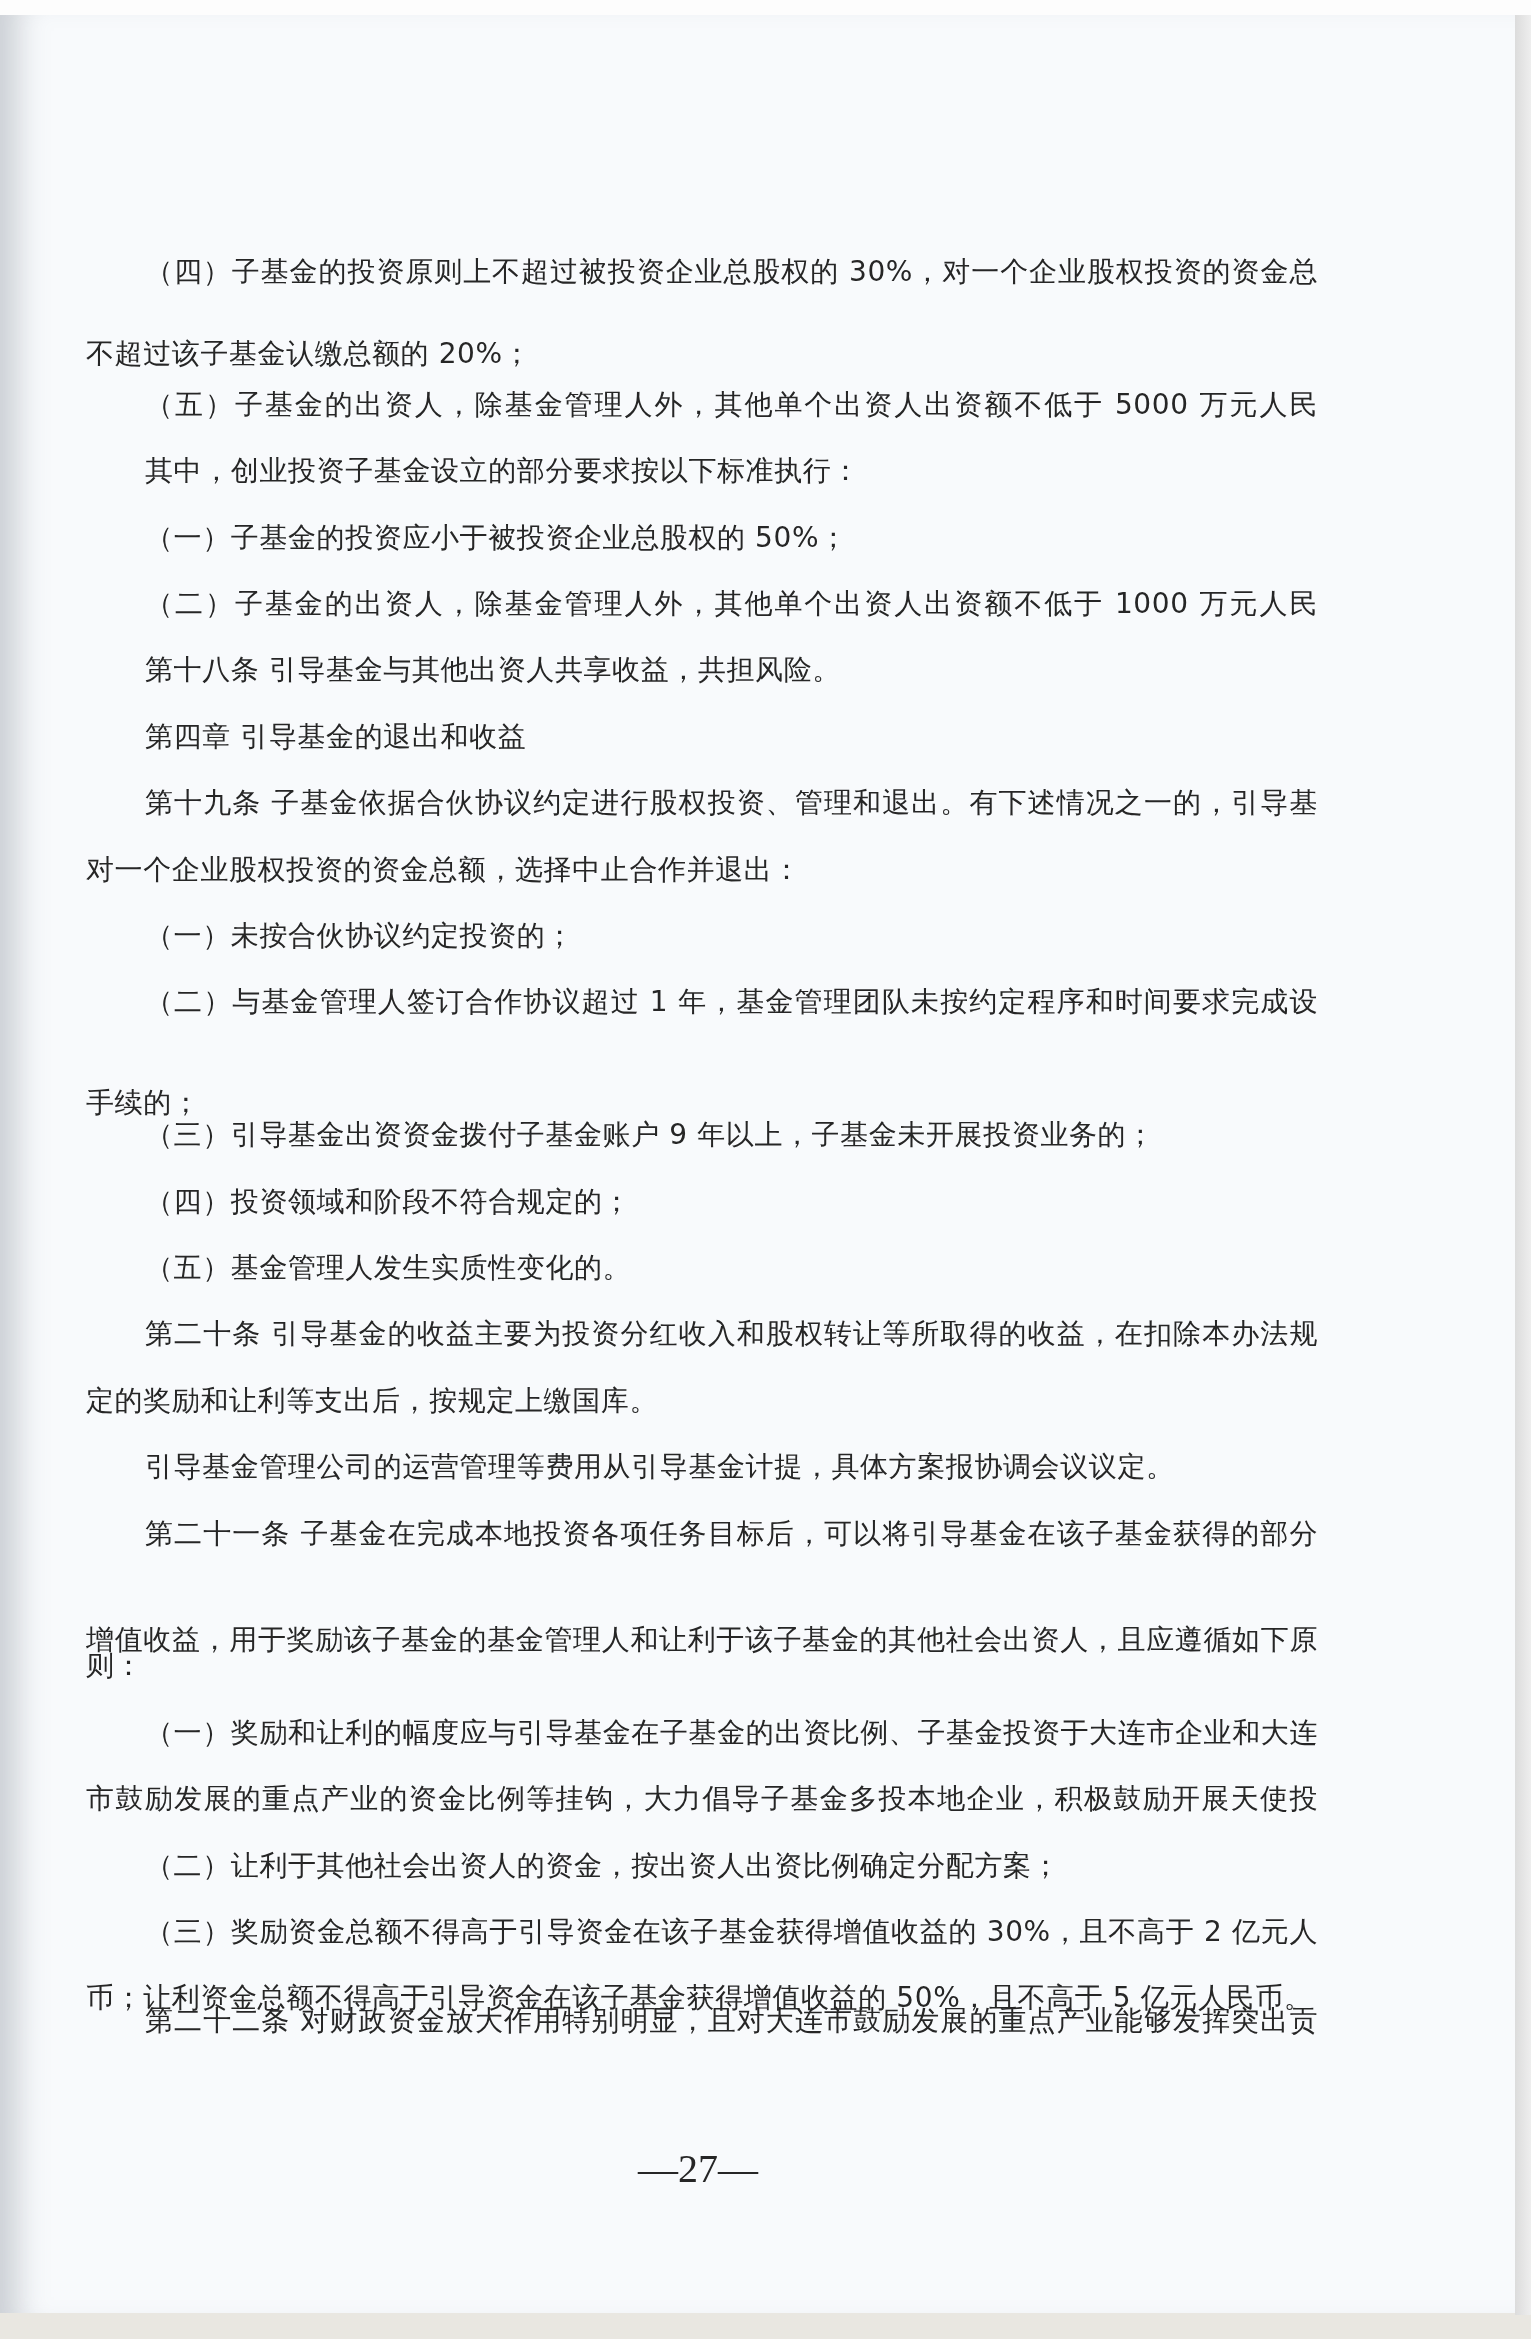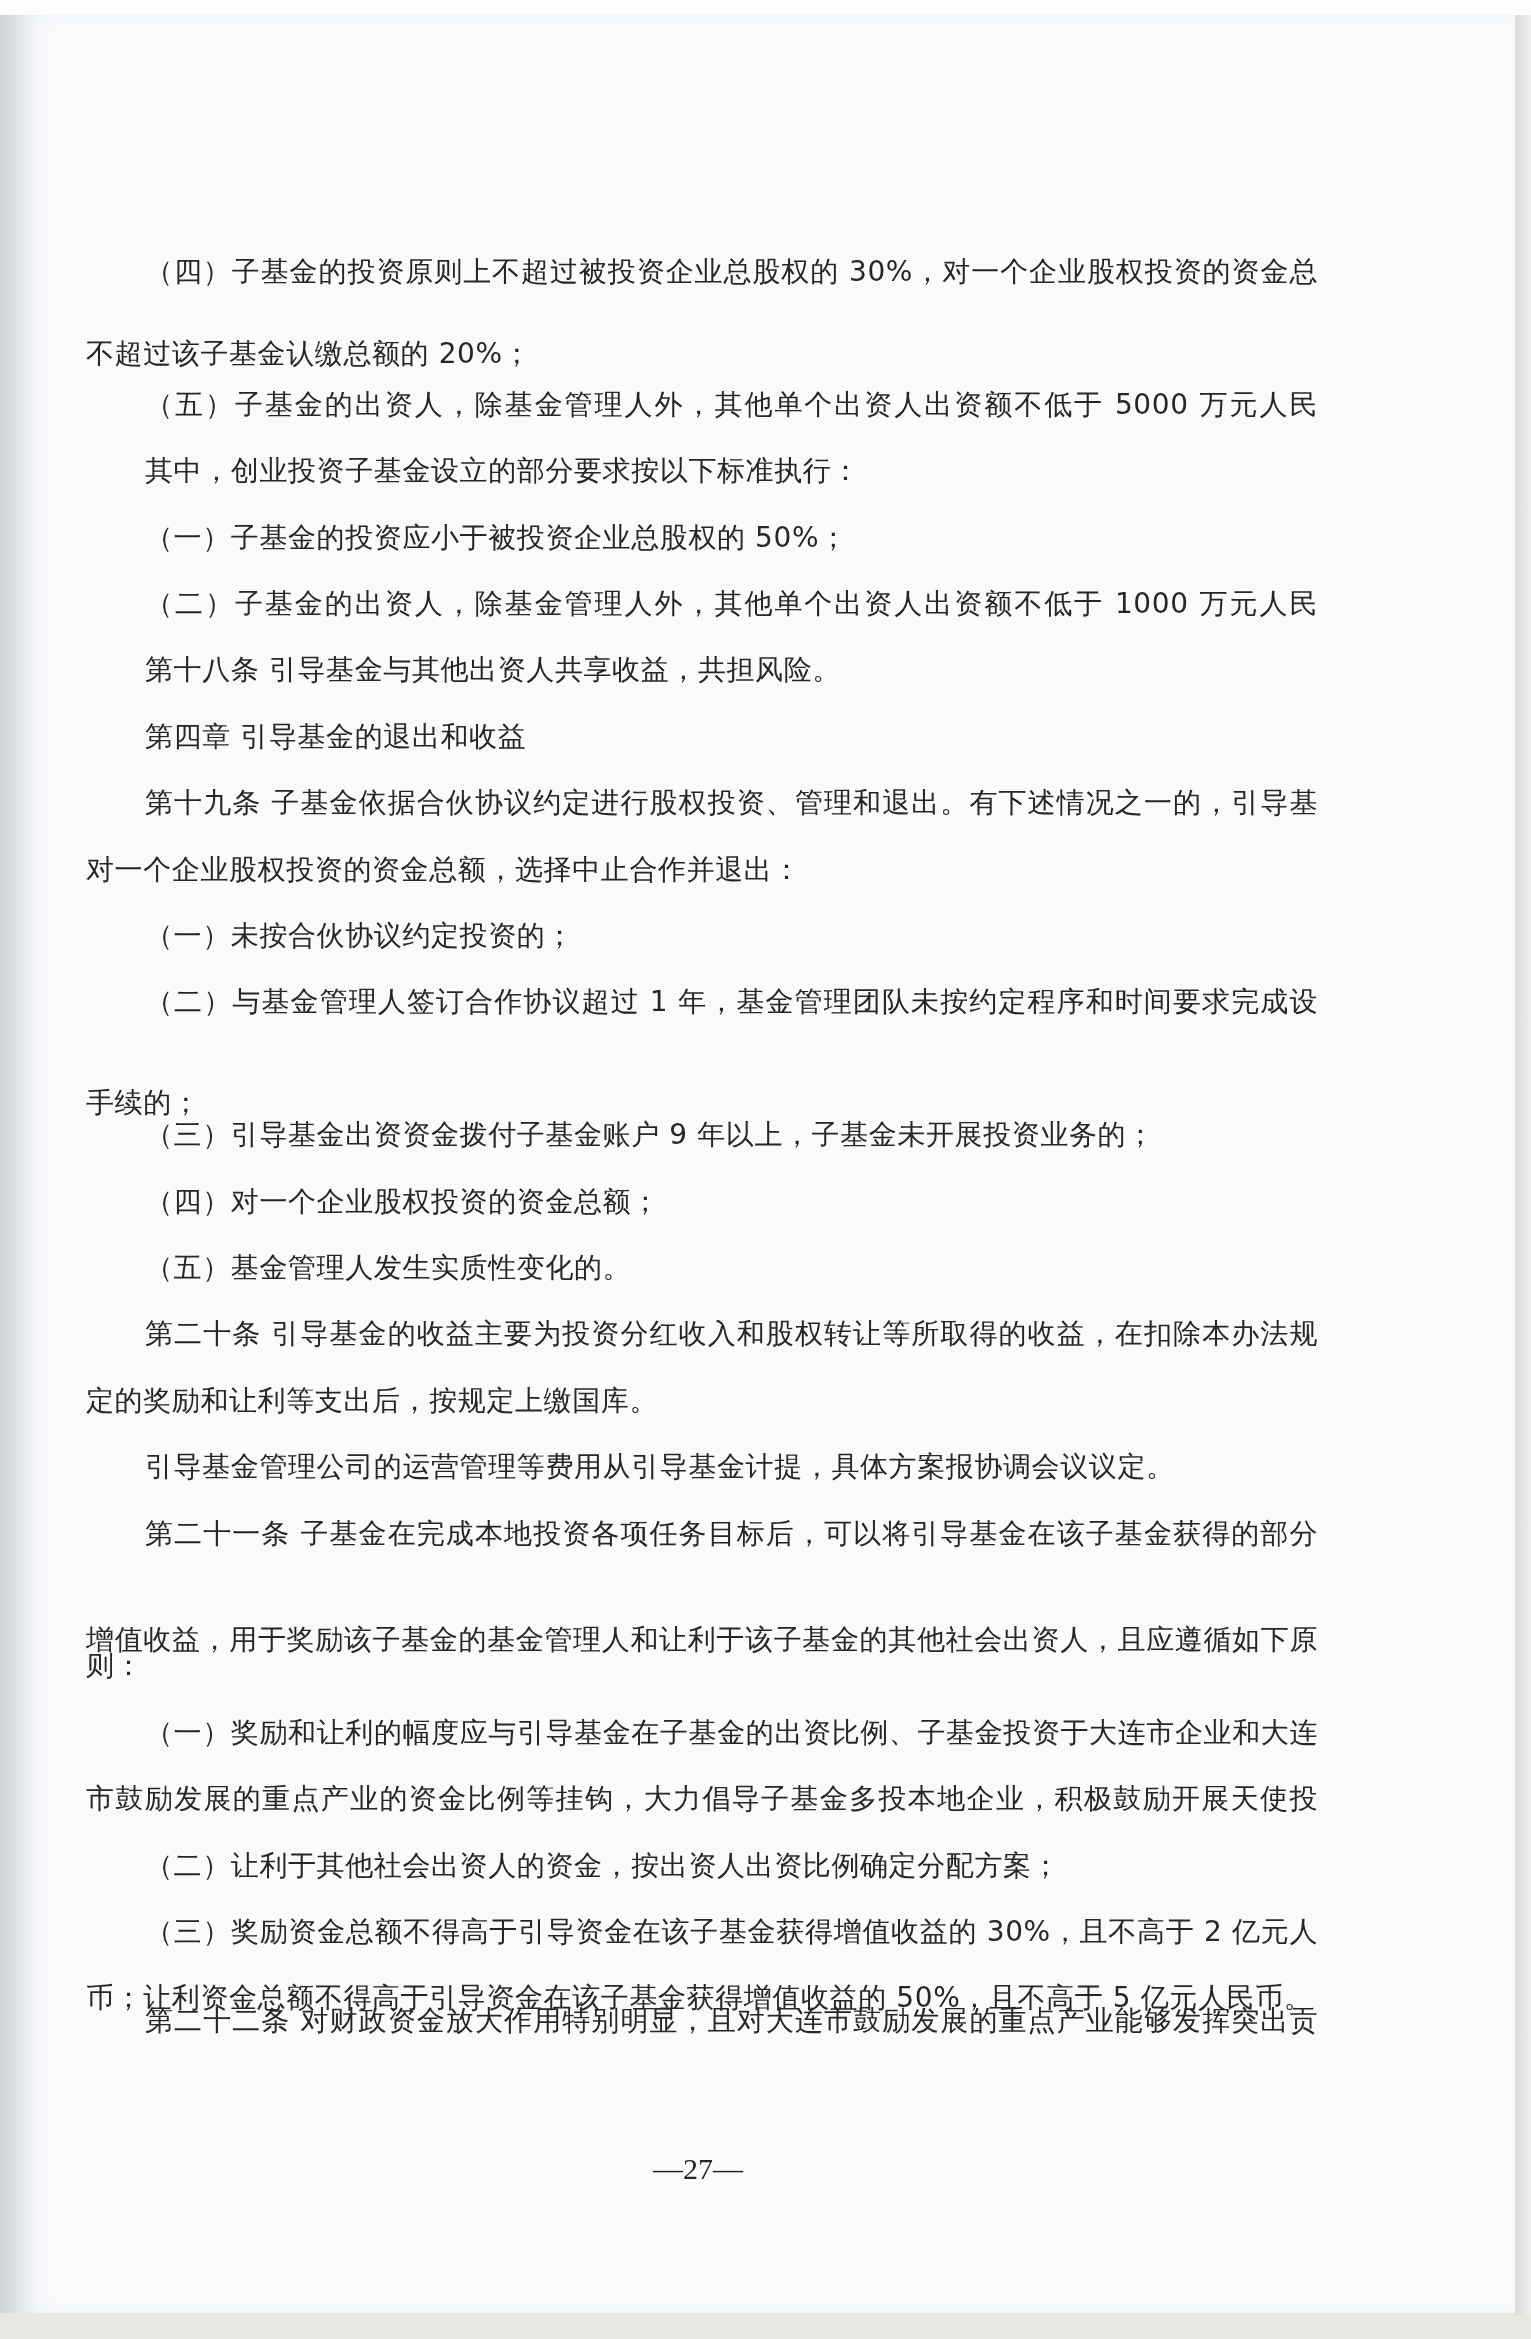--- a/index.html
+++ b/index.html
@@ -22,21 +22,21 @@
     font-family: "DejaVu Sans", "Liberation Sans", sans-serif;
     letter-spacing: 0.6px;
   }
   .line.full { text-align: justify; text-align-last: justify; white-space: normal; overflow: hidden; }
   .line.indent { left: 145px; }
   .line.flush { left: 86px; }
   .line.full.indent { width: 1173px; }
   .line.full.flush { width: 1232px; }
   .page-number {
     position: absolute; left: 638px; top: 2134px; width: 120px; text-align: center;
-    font-family: "Liberation Serif", "DejaVu Serif", serif; font-size: 30px; color: #262626;
+    font-family: "Liberation Serif", "DejaVu Serif", serif; font-size: 40px; color: #262626;
     line-height: 40px;
   }
 </style>
 </head>
 <body>
 
 <div class="top-strip"></div>
 <div class="page">
   <div id="page-body">
       <div class="line indent full" style="top: 237px;">（四）子基金的投资原则上不超过被投资企业总股权的 30%，对一个企业股权投资的资金总额，</div>
@@ -46,21 +46,21 @@
       <div class="line indent" style="top: 502.6px;">（一）子基金的投资应小于被投资企业总股权的 50%；</div>
       <div class="line indent full" style="top: 569px;">（二）子基金的出资人，除基金管理人外，其他单个出资人出资额不低于 1000 万元人民币。</div>
       <div class="line indent" style="top: 635.4px;">第十八条 引导基金与其他出资人共享收益，共担风险。</div>
       <div class="line indent" style="top: 701.8px;">第四章 引导基金的退出和收益</div>
       <div class="line indent full" style="top: 768.2px;">第十九条 子基金依据合伙协议约定进行股权投资、管理和退出。有下述情况之一的，引导基</div>
       <div class="line flush" style="top: 834.6px;">对一个企业股权投资的资金总额，选择中止合作并退出：</div>
       <div class="line indent" style="top: 901px;">（一）未按合伙协议约定投资的；</div>
       <div class="line indent full" style="top: 967.4px;">（二）与基金管理人签订合作协议超过 1 年，基金管理团队未按约定程序和时间要求完成设立</div>
       <div class="line flush" style="top: 1068px; text-align: right;">手续的；</div>
       <div class="line indent" style="top: 1100.2px;">（三）引导基金出资资金拨付子基金账户 9 年以上，子基金未开展投资业务的；</div>
-      <div class="line indent" style="top: 1166.6px;">（四）对一个企业股权投资的资金总额；</div>
+      <div class="line indent" style="top: 1166.6px;">（四）投资领域和阶段不符合规定的；</div>
       <div class="line indent" style="top: 1233px;">（五）基金管理人发生实质性变化的。</div>
       <div class="line indent full" style="top: 1299.4px;">第二十条 引导基金的收益主要为投资分红收入和股权转让等所取得的收益，在扣除本办法规</div>
       <div class="line flush" style="top: 1365.8px;">定的奖励和让利等支出后，按规定上缴国库。</div>
       <div class="line indent" style="top: 1432.2px;">引导基金管理公司的运营管理等费用从引导基金计提，具体方案报协调会议议定。</div>
       <div class="line indent full" style="top: 1498.6px;">第二十一条 子基金在完成本地投资各项任务目标后，可以将引导基金在该子基金获得的部分</div>
       <div class="line flush full" style="top: 1565px; margin-top: 40px;">增值收益，用于奖励该子基金的基金管理人和让利于该子基金的其他社会出资人，且应遵循如下原</div>
       <div class="line flush" style="top: 1631.4px;">则：</div>
       <div class="line indent full" style="top: 1697.8px;">（一）奖励和让利的幅度应与引导基金在子基金的出资比例、子基金投资于大连市企业和大连</div>
       <div class="line flush full" style="top: 1764.2px;">市鼓励发展的重点产业的资金比例等挂钩，大力倡导子基金多投本地企业，积极鼓励开展天使投资；</div>
       <div class="line indent" style="top: 1830.6px;">（二）让利于其他社会出资人的资金，按出资人出资比例确定分配方案；</div>

